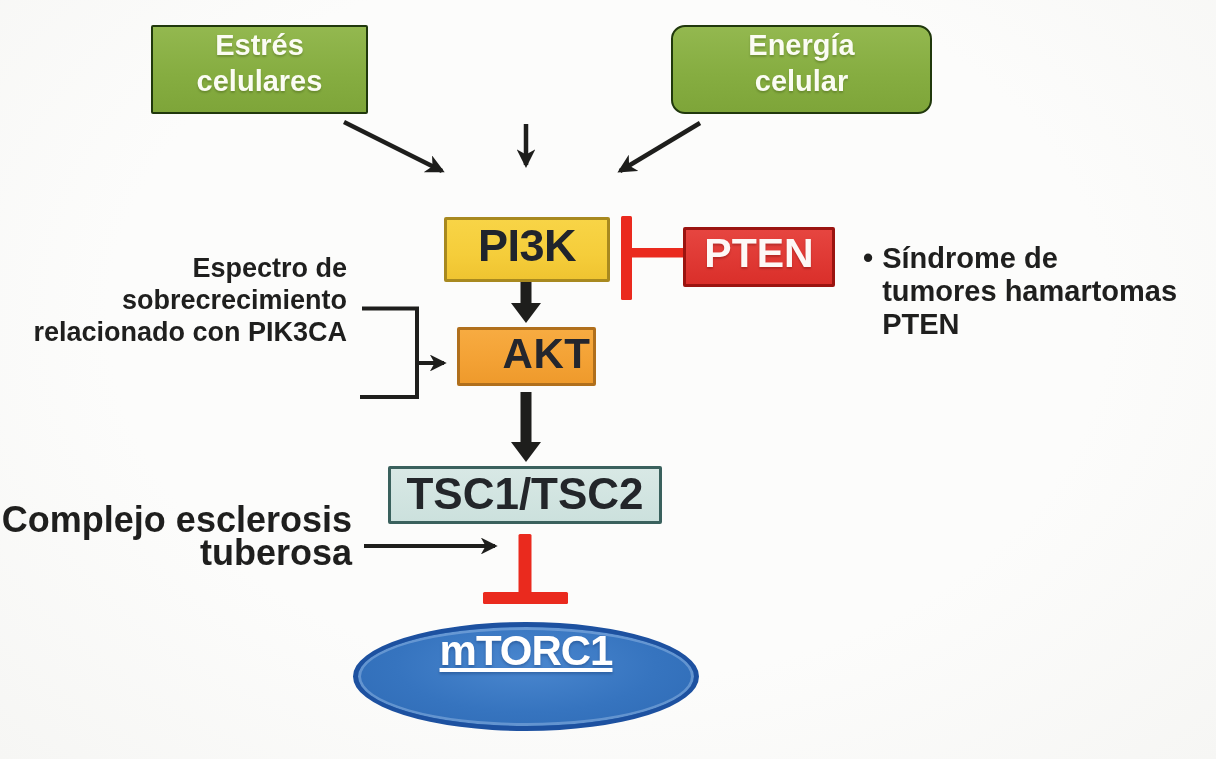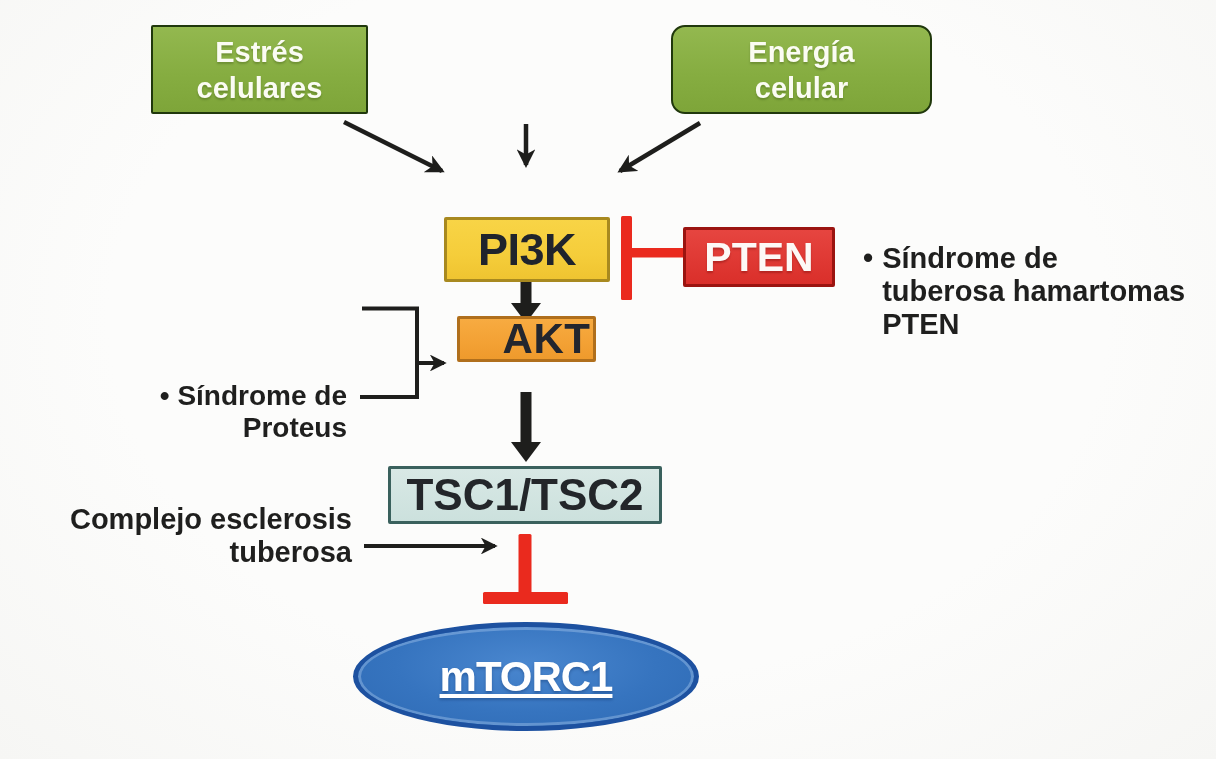--- a/index.html
+++ b/index.html
@@ -5,21 +5,21 @@
   html,body{margin:0;padding:0;}
   body{font-family:"Liberation Sans", sans-serif;}
   #canvas{
     position:relative;
     width:1216px;height:759px;
     background:radial-gradient(ellipse at 50% 42%, #fcfcfb 58%, #f6f6f4 100%);
     overflow:hidden;
   }
   .node{
     position:absolute;
-    display:flex;align-items:center;justify-content:center;
+    display:flex;justify-content:center;
     text-align:center;font-weight:bold;box-sizing:border-box;
     border-radius:2px;
   }
   .node .lbl{white-space:pre-line;}
   .green{
     background:linear-gradient(180deg,#93b84f 0%,#86ad41 55%,#7ea539 100%);
     border:2px solid var(--c-green-border,#20380c);
     color:#fbfcf3;
     font-size:29px;line-height:36px;
     text-shadow:0 2px 2px rgba(30,50,0,0.25);
@@ -43,39 +43,39 @@
     background:linear-gradient(180deg,#e64540 0%,#da2f2a 100%);
     border:3px solid var(--c-red-border,#9b1410);
     color:#fdf8f6;font-size:41px;letter-spacing:0;
     text-shadow:0 2px 2px rgba(90,0,0,0.3);
   }
   #node-stress  {left:151px;top:25px;width:217px;height:89px;}
   #node-growth  {left:401px;top:25px;width:237px;height:88px;}
   #node-energy  {left:671px;top:25px;width:261px;height:89px;border-radius:14px;}
   #node-pi3k    {left:444px;top:185px;width:166px;height:65px;}
   #node-pten    {left:683px;top:227px;width:152px;height:60px;}
-  #node-akt     {left:457px;top:316px;width:139px;height:46px;padding-left:40px;}
+  #node-akt     {left:457px;top:327px;width:139px;height:59px;padding-left:40px;}
   #node-tsc     {left:388px;top:466px;width:274px;height:58px;}
   #node-mtorc1  {
     left:353px;top:622px;width:346px;height:109px;
     border-radius:50%;
     background:radial-gradient(ellipse at 50% 38%, #4a87cf 0%, #3674bf 55%, #2e6ab4 100%);
     border:5px solid var(--c-blue-border,#1d51a0);
     box-shadow:inset 0 0 0 3px rgba(190,215,245,0.35);
     color:#ffffff;font-size:42px;font-weight:bold;letter-spacing:-1px;
     text-shadow:0 2px 3px rgba(0,30,80,0.3);
     text-decoration:underline;
   }
   .sidetext{
     position:absolute;color:#1f1f1e;font-weight:bold;
     white-space:pre-line;
   }
   #txt-pik3ca{right:869px;top:252px;font-size:27px;line-height:32px;text-align:right;}
   #txt-proteus{right:869px;top:380px;font-size:28px;line-height:32px;text-align:right;}
-  #txt-tuberous{right:864px;top:503px;font-size:29px;line-height:33px;text-align:right;}
+  #txt-tuberous{right:864px;top:503px;font-size:36px;line-height:33px;text-align:right;}
   #txt-pten-syndrome{left:863px;top:242px;font-size:29px;line-height:33px;display:flex;}
   #txt-pten-syndrome .bullet{font-size:29px;line-height:33px;margin-right:9px;}
   svg#wires{position:absolute;left:0;top:0;pointer-events:none;}
 </style>
 </head>
 <body>
 
 <div id="canvas">
 
   <svg id="wires" width="1216" height="759" viewBox="0 0 1216 759">
@@ -123,27 +123,28 @@
   <div class="node orange" id="node-akt">
     <span class="lbl">AKT</span>
   </div>
   <div class="node teal" id="node-tsc">
     <span class="lbl">TSC1/TSC2</span>
   </div>
   <div class="node" id="node-mtorc1">
     <span class="lbl">mTORC1</span>
   </div>
 
+  <div class="sidetext" id="txt-pik3ca">Espectro de
+sobrecrecimiento
+relacionado con PIK3CA</div>
 
-  <div class="sidetext" id="txt-proteus">• Síndrome de
-Proteus</div>
 
   <div class="sidetext" id="txt-pten-syndrome">
     <span class="bullet">•</span>
     <span class="lbl" style="white-space:pre-line">Síndrome de
-tuberosa hamartomas
+tumores hamartomas
 PTEN</span>
   </div>
 
   <div class="sidetext" id="txt-tuberous">Complejo esclerosis
 tuberosa</div>
 
 </div>
 
 </body></html>

